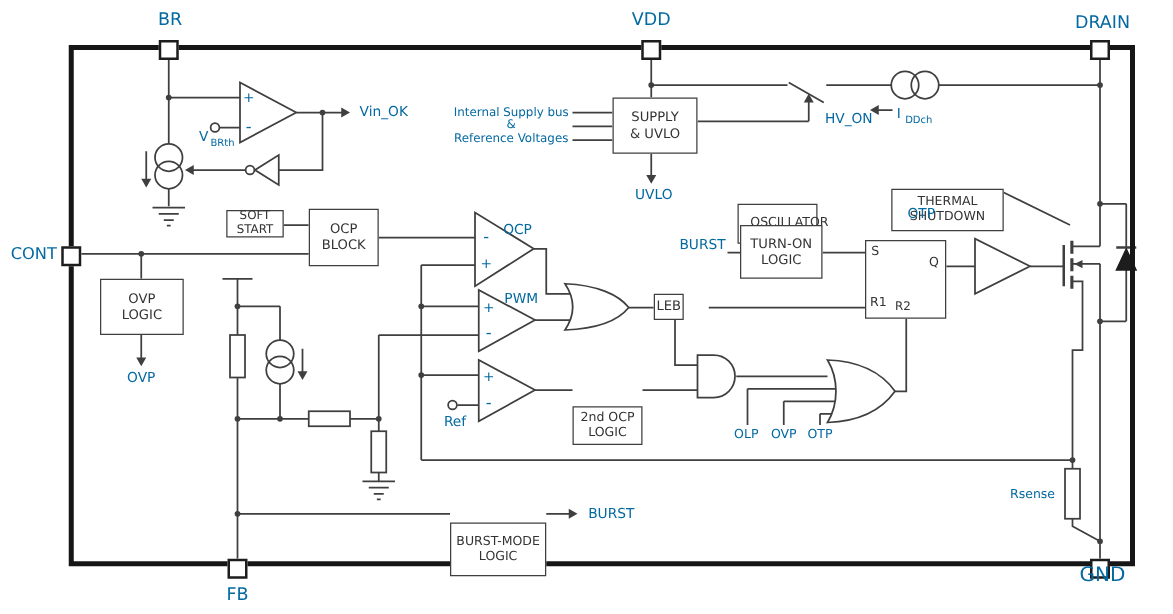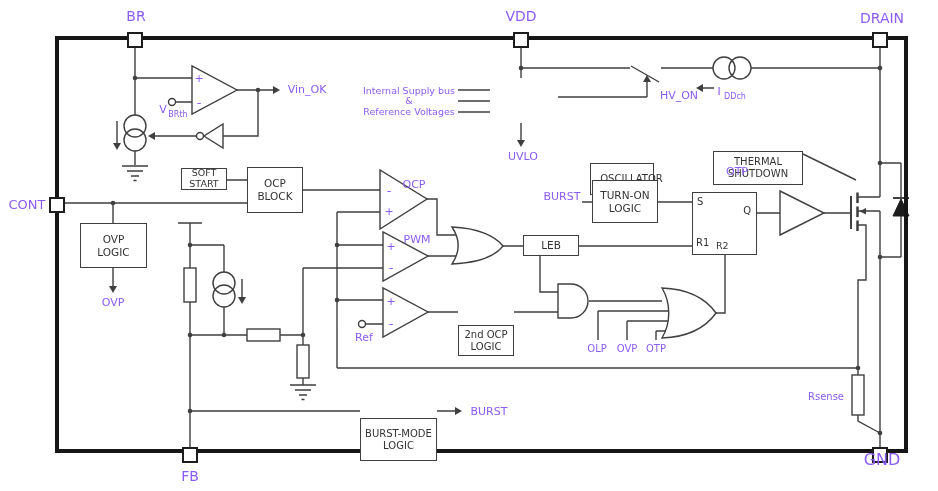--- a/index.html
+++ b/index.html
@@ -9,21 +9,21 @@
   .ic-border{position:absolute;left:55px;top:36px;width:853px;height:417px;
              border:4px solid #161616;box-sizing:border-box;background:transparent;}
   .pin{position:absolute;width:16px;height:16px;background:#fff;border:2px solid #1d1d1d;
        box-sizing:border-box;}
   .block{position:absolute;border:1.5px solid #3f3f3f;background:#fff;box-sizing:border-box;
          display:flex;align-items:center;justify-content:center;text-align:center;
          white-space:pre-line;line-height:1.2;font-size:10.5px;color:#333;}
   .block.small{font-size:10px;margin-top:28px;}
   .block.tiny{font-size:9.5px;line-height:1.15;}
   .latch span{position:absolute;font-size:10px;color:#333;}
-  .lbl{position:absolute;transform:translate(-50%,-50%);white-space:nowrap;color:#8b5cf6;}
+  .lbl{position:absolute;transform:translate(-50%,-50%);white-space:nowrap;color:#0369a1;}
 </style>
 </head>
 <body>
 
 <div id="stage">
 
   <svg id="wires" width="938" height="491" viewBox="0 0 938 491">
 
     <g stroke="#3f3f3f" stroke-width="1.4" fill="none">
 
@@ -107,34 +107,36 @@
         <circle cx="303" cy="335" r="2.3"></circle>
       <circle cx="190" cy="411" r="2.3"></circle>
         <circle cx="113" cy="203" r="2.3"></circle>
       <circle cx="337" cy="245" r="2.3"></circle>
         <circle cx="337" cy="300" r="2.3"></circle>
     </g>
   </svg>
 
   <div class="ic-border"></div>
 
+  <div class="block" style="left:490px;top:78px;width:68px;height:45px;">SUPPLY
+&amp; UVLO</div>
   <div class="block small" style="left:590px;top:135px;width:64px;height:32px;padding-left:19px;">OSCILLATOR</div>
   <div class="block" style="left:592px;top:180px;width:66px;height:43px;">TURN-ON
 LOGIC</div>
   <div class="block small" style="left:713px;top:123px;width:90px;height:34px;">THERMAL
 SHUTDOWN</div>
   <div class="block tiny" style="left:181px;top:168px;width:46px;height:22px;">SOFT
 START</div>
   <div class="block" style="left:247px;top:167px;width:56px;height:46px;">OCP
 BLOCK</div>
   <div class="block" style="left:80px;top:223px;width:67px;height:45px;">OVP
 LOGIC</div>
   <div class="block small" style="left:458px;top:297px;width:56px;height:31px;">2nd OCP
 LOGIC</div>
-  <div class="block" style="left:523px;top:235px;width:56px;height:21px;">LEB</div>
+  <div class="block" style="left:523px;top:235px;width:24px;height:21px;">LEB</div>
   <div class="block small" style="left:360px;top:390px;width:77px;height:43px;">BURST-MODE
 LOGIC</div>
 
   <div class="block latch" style="left:692px;top:192px;width:65px;height:63px;">
     <span style="left:4px;top:3px;">S</span>
     <span style="right:5px;top:12px;">Q</span>
     <span style="left:3px;top:44px;">R1</span>
     <span style="left:23px;top:47px;font-size:9.5px;">R2</span>
   </div>
 

